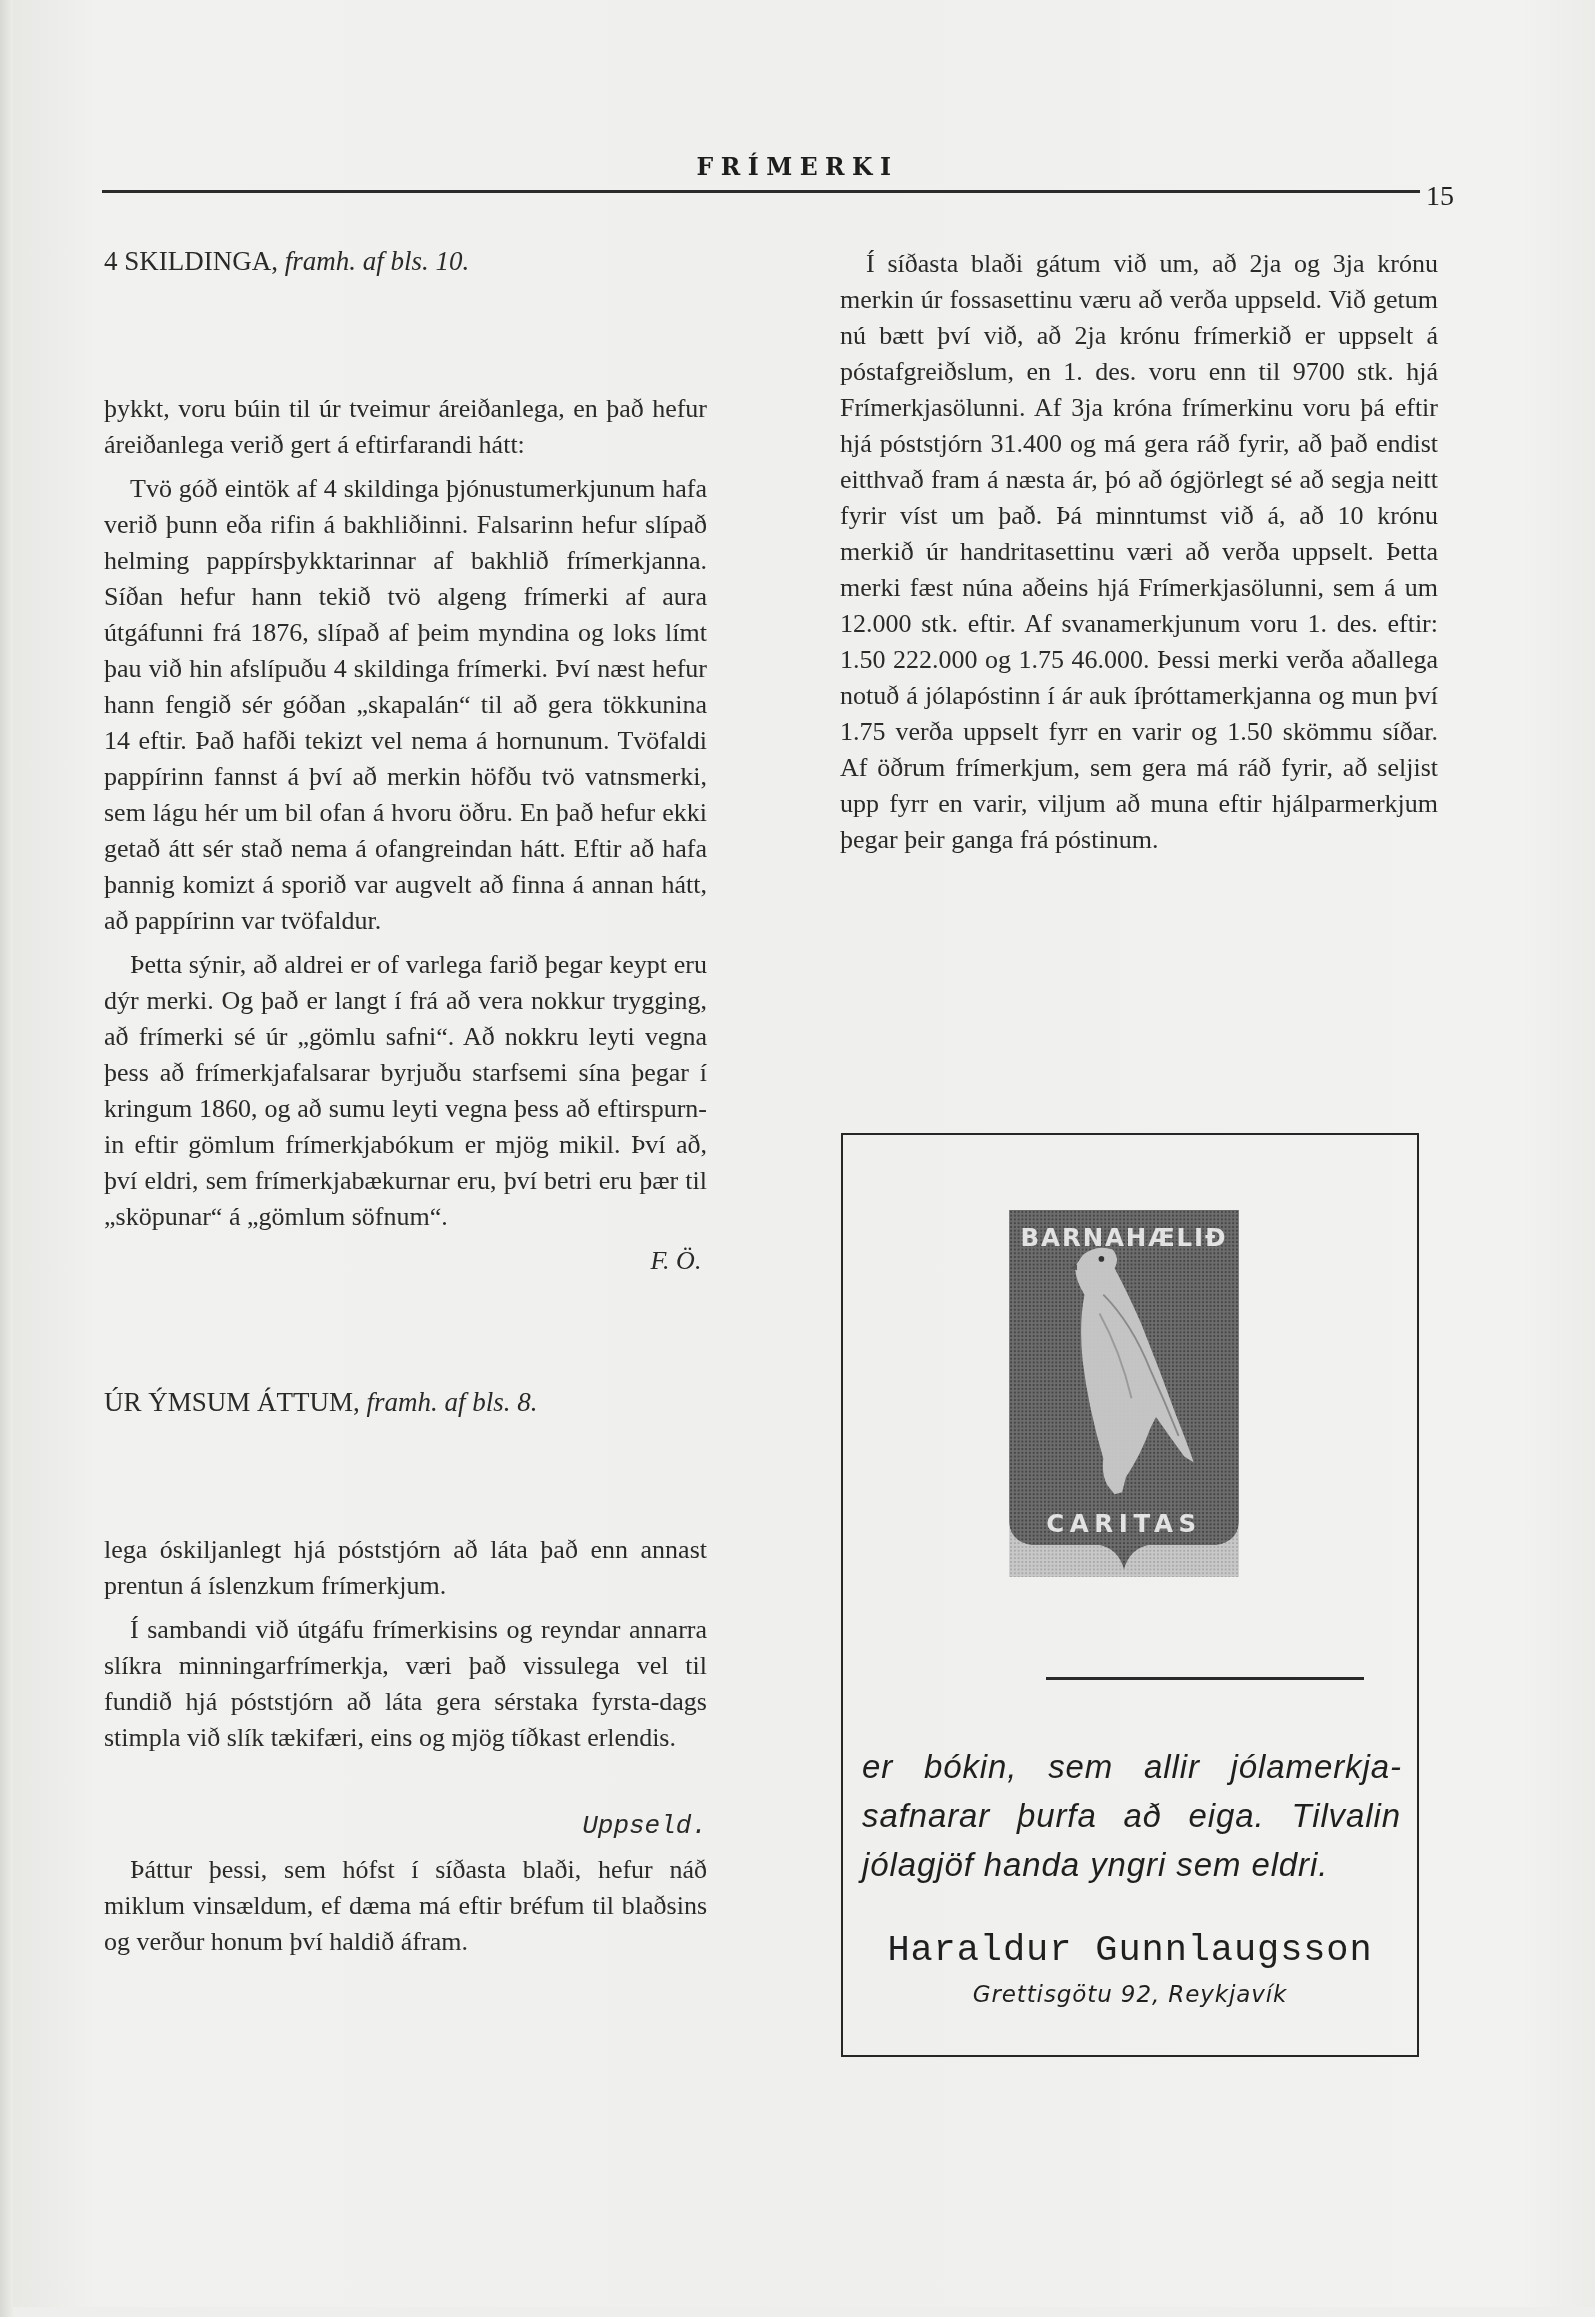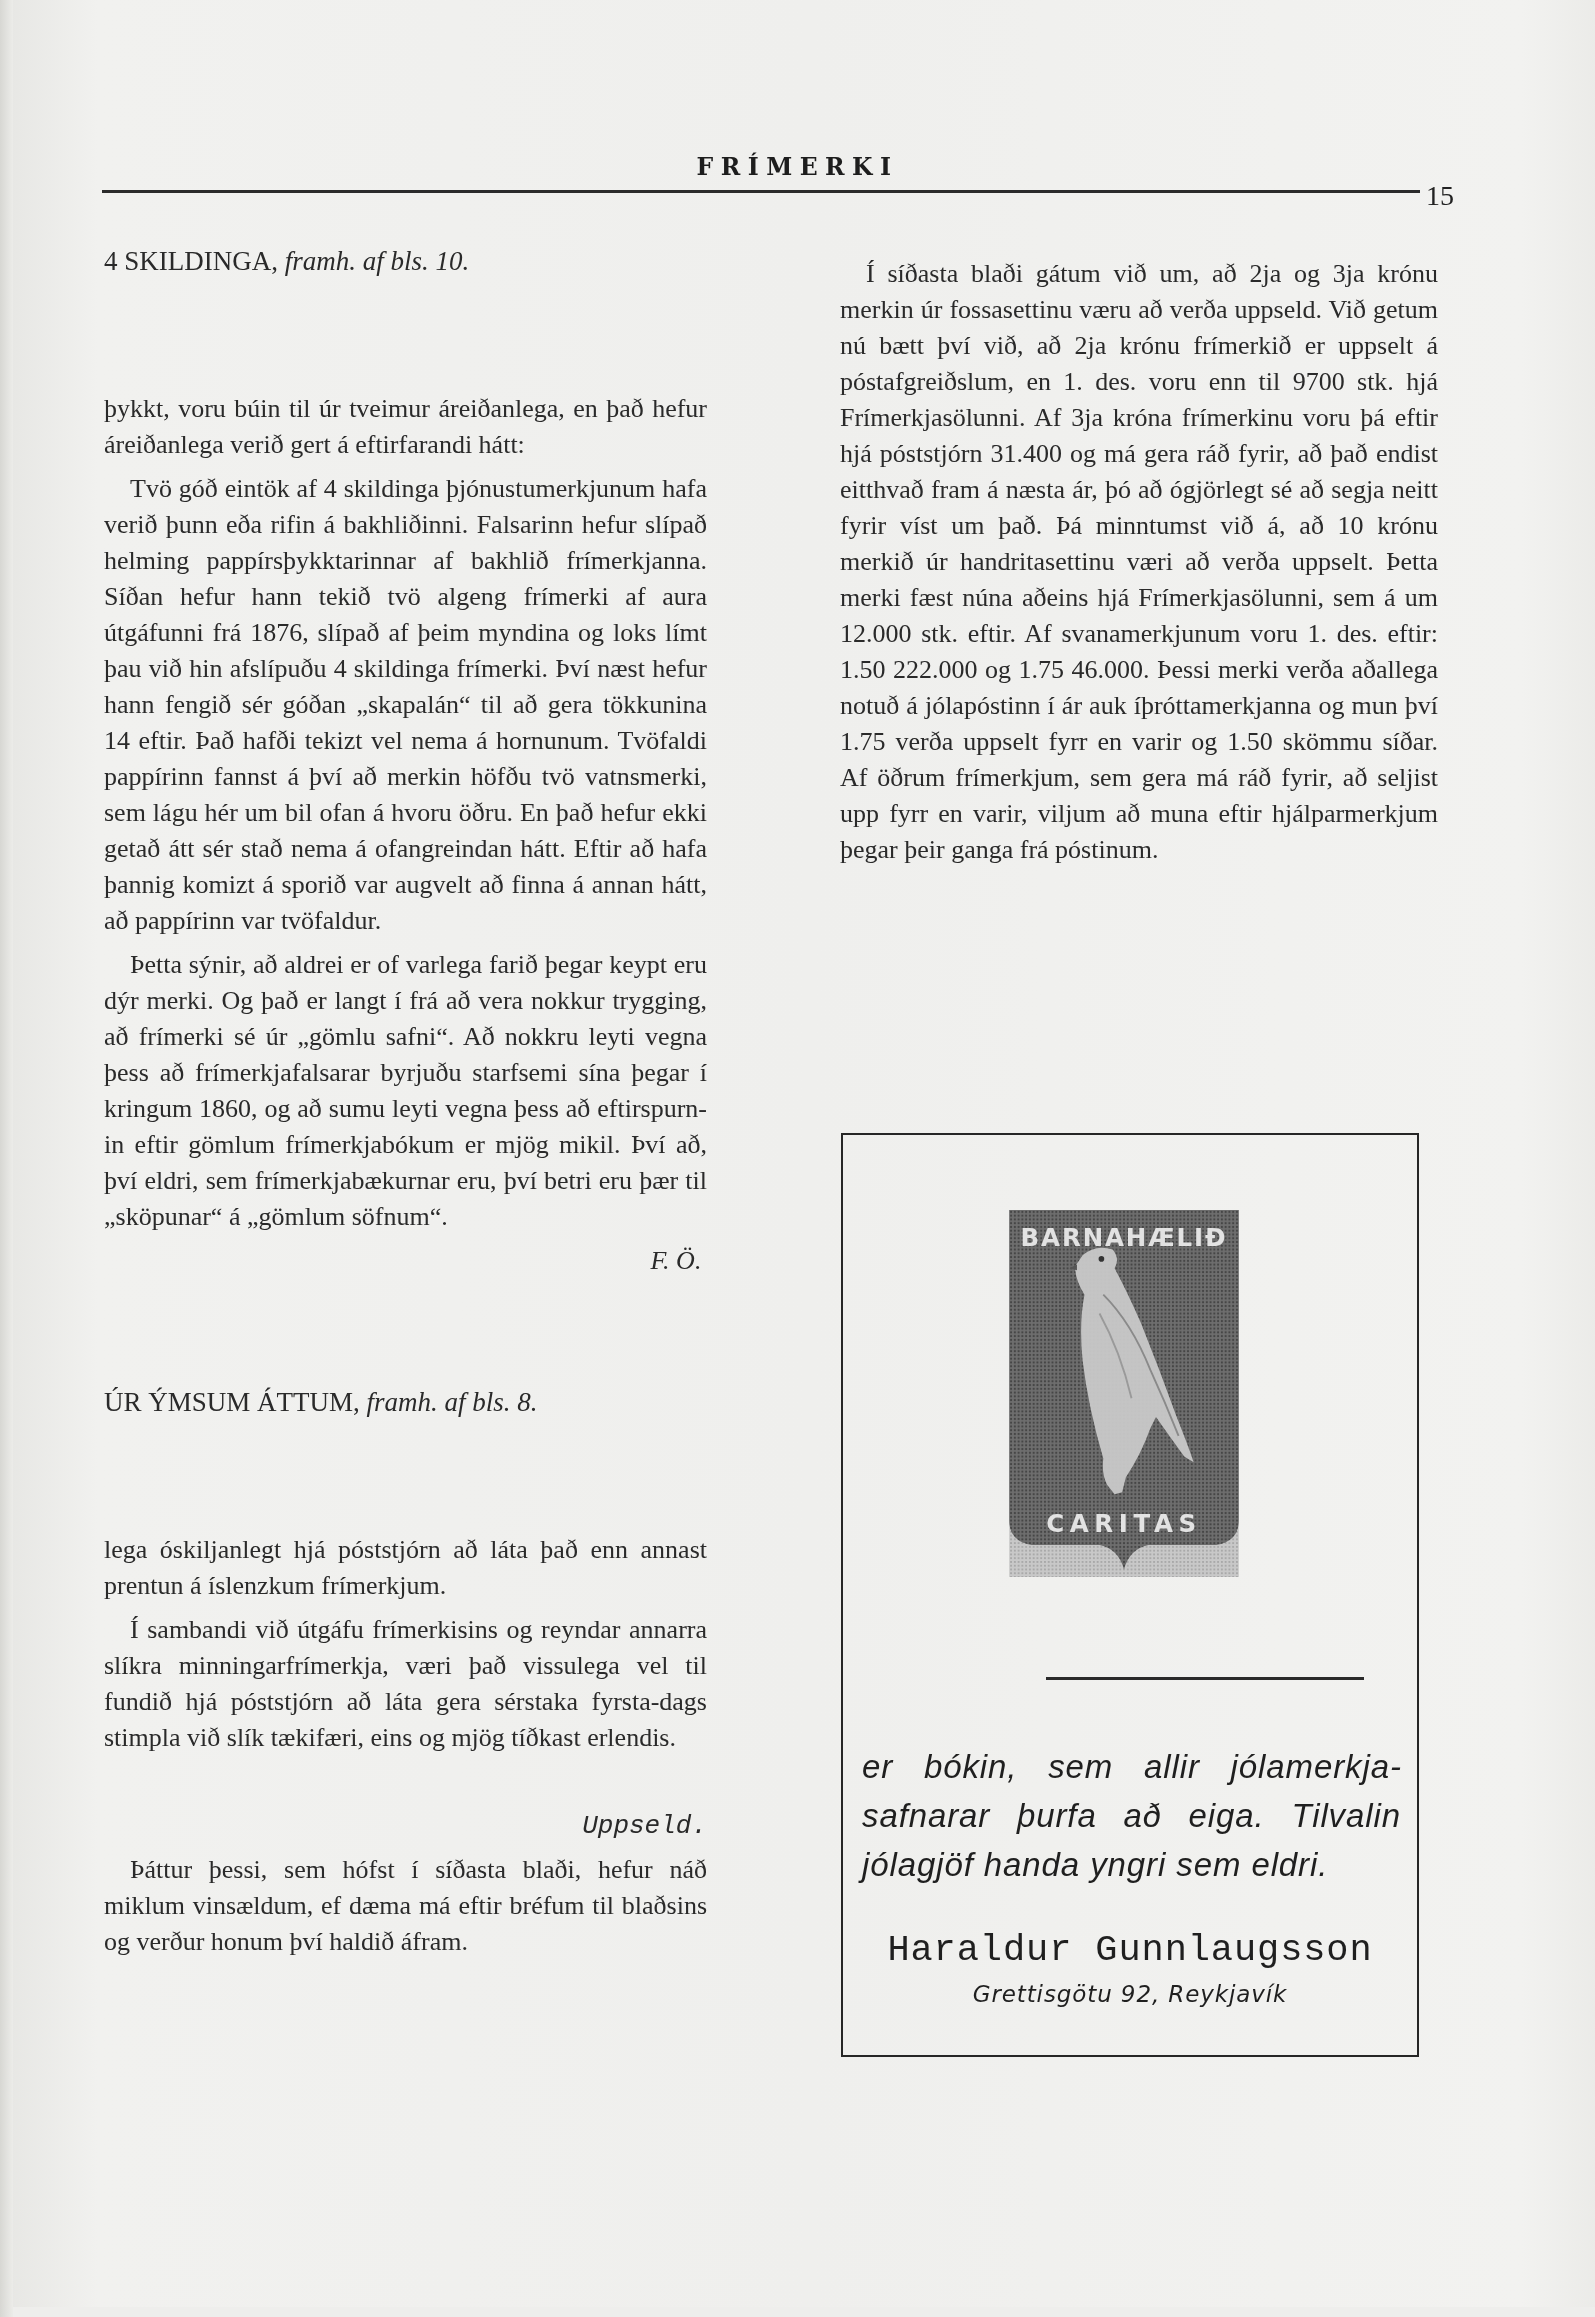--- a/index.html
+++ b/index.html
@@ -29,21 +29,21 @@
     position: absolute; top: 154px; left: 1426px; font-size: 28px; color: #222; margin-top: 26px;
   }
   .header-rule {
     position: absolute; top: 190px; left: 102px; width: 1318px; height: 2.8px; background: #2b2b2b;
   }
   .col {
     position: absolute; font-size: 26px; line-height: 36px; text-align: justify;
     hyphens: manual;
   }
   .col-left { left: 96px; top: 235px; width: 619px; }
-  .col-right { left: 832px; top: 248px; width: 614px; }
+  .col-right { left: 832px; top: 238px; width: 614px; }
   .col p { margin: 8px; text-indent: 0; }
   .col p.indent { text-indent: 26px; }
   .section-head {
     font-size: 27px; margin: 0; text-align: left;
   }
   .section-head .ref { font-style: italic; }
   .gap-md { height: 96px; }
   .gap-lg { height: 89px; }
   .signature { text-align: right; font-style: italic; padding-right: 5.6px; }
   .italic-head { font-style: italic; text-align: right; font-family: Liberation Mono, monospace; }

